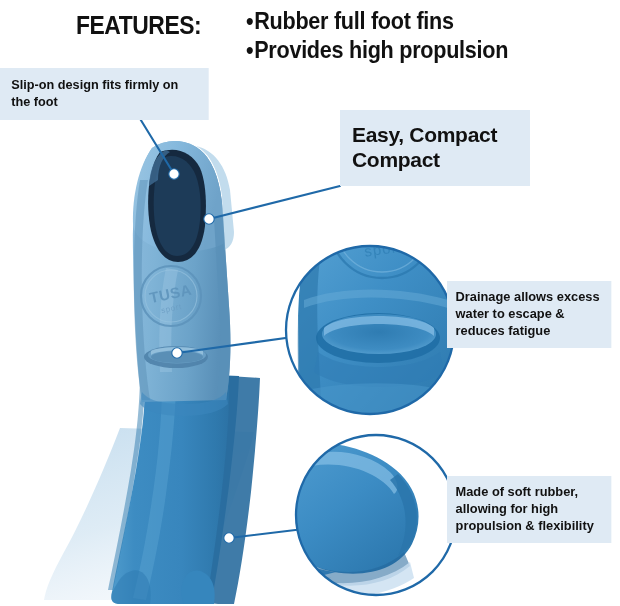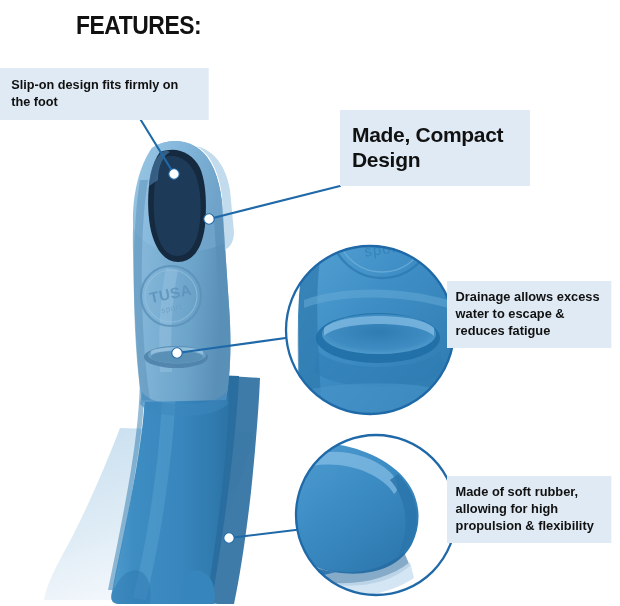--- a/index.html
+++ b/index.html
@@ -335,22 +335,30 @@
 
         <path d="M290,572 C330,590 380,586 410,562 L414,578
                  C382,600 326,604 288,584 Z" fill="#c9def0" opacity="0.8"></path>
       </g>
       <circle cx="376" cy="515" r="80" fill="none" stroke="#1f69a8" stroke-width="2.3"></circle>
     </g>
   </svg>
 
   <div id="features-heading" class="abs">FEATURES:</div>
 
+  <div id="feature-bullets" class="abs">
+    <div class="bullet-item">
+      <span class="dot">•</span><span>Rubber full foot fins</span>
+    </div>
+    <div class="bullet-item">
+      <span class="dot">•</span><span>Provides high propulsion</span>
+    </div>
+  </div>
 
   <div id="callout-slipon" class="abs callout">Slip-on design fits firmly on the foot</div>
 
-  <div id="callout-easy" class="abs callout">Made, Compact Design</div>
+  <div id="callout-easy" class="abs callout">Easy, Compact Compact</div>
 
   <div id="callout-drainage" class="abs callout">Drainage allows excess water to escape &amp; reduces fatigue</div>
 
   <div id="callout-rubber" class="abs callout">Made of soft rubber, allowing for high propulsion &amp; flexibility</div>
 
 </div>
 
 </body></html>

